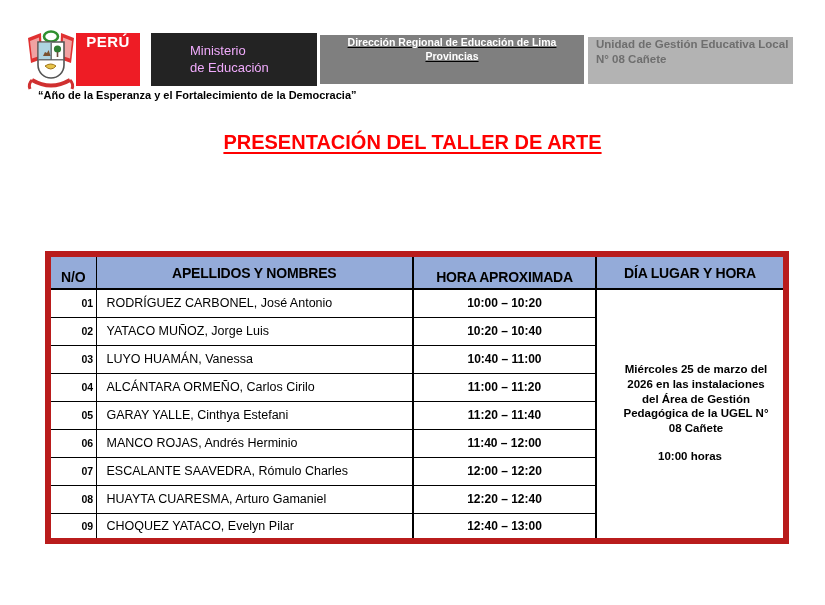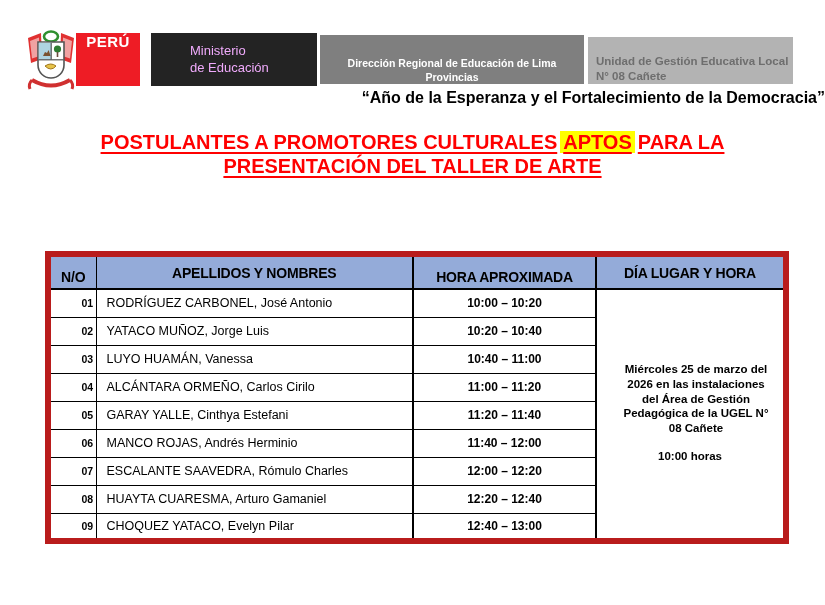--- a/index.html
+++ b/index.html
@@ -15,33 +15,34 @@
     justify-content:center;padding-bottom:7px;
   }
   .box-red span{color:#fff;font-weight:bold;font-size:15px;letter-spacing:.5px;}
   .box-black{
     left:151px;top:33px;width:166px;height:53px;background:#232323;
     flex-direction:column;justify-content:center;padding-left:14px;
   }
   .box-black span{color:#f0abfc;font-weight:normal;font-size:13px;line-height:1.3;margin-left:25px;}
   .box-gray1{
     left:320px;top:35px;width:264px;height:49px;background:#7f7f7f;
-    flex-direction:column;justify-content:flex-end;align-items:center;text-align:center;
+    flex-direction:column;justify-content:flex-start;align-items:center;text-align:center;
     padding:0 18px;
+    text-decoration:underline;
   }
   .box-gray1 span{color:#fff;font-weight:bold;font-size:10.5px;line-height:1.35;}
   .box-gray2{
     left:588px;top:37px;width:205px;height:47px;background:#b3b3b3;
-    flex-direction:column;justify-content:flex-end;padding-left:8px;
+    flex-direction:column;justify-content:flex-start;padding-left:8px;
   }
   .box-gray2 span{color:#6e6e6e;font-weight:bold;font-size:11.5px;line-height:1.3;}
   .motto{
-    position:absolute;top:89px;left:0;width:100%;text-align:right;
+    position:absolute;top:89px;left:0;width:100%;text-align:left;
     padding-left:38px;box-sizing:border-box;
-    font-size:16px;font-weight:bold;
+    font-size:11px;font-weight:bold;
   }
   
   .title-block{position:absolute;top:130px;left:0;width:100%;text-align:center;}
   .t-line{
     color:#ff0000;font-weight:bold;font-size:20px;line-height:24px;
     text-decoration:underline;text-decoration-thickness:2px;text-underline-offset:3px;
   }
   .hl{background:#ffff00;padding:0 3px;margin:0 3px;}
   .subtitle{
     margin-top:15px;color:#ff0000;font-weight:bold;font-size:17px;
@@ -115,21 +116,20 @@
   </div>
 
   <div class="hbox box-gray2">
     <span>Unidad de Gestión Educativa Local</span>
     <span>N° 08 Cañete</span>
   </div>
 
   <div class="motto">“Año de la Esperanza y el Fortalecimiento de la Democracia”</div>
 
   <div class="title-block">
-    <div class="t-line"><span>POSTULANTES A PROMOTORES CULTURALES</span><span class="hl">APTOS</span><span>PARA LA</span></div>
     <div class="t-line">PRESENTACIÓN DEL TALLER DE ARTE</div>
   </div>
 
   <table class="roster">
     <colgroup>
         <col class="c-no">
         <col class="c-name">
         <col class="c-time">
         <col class="c-venue">
       </colgroup>

